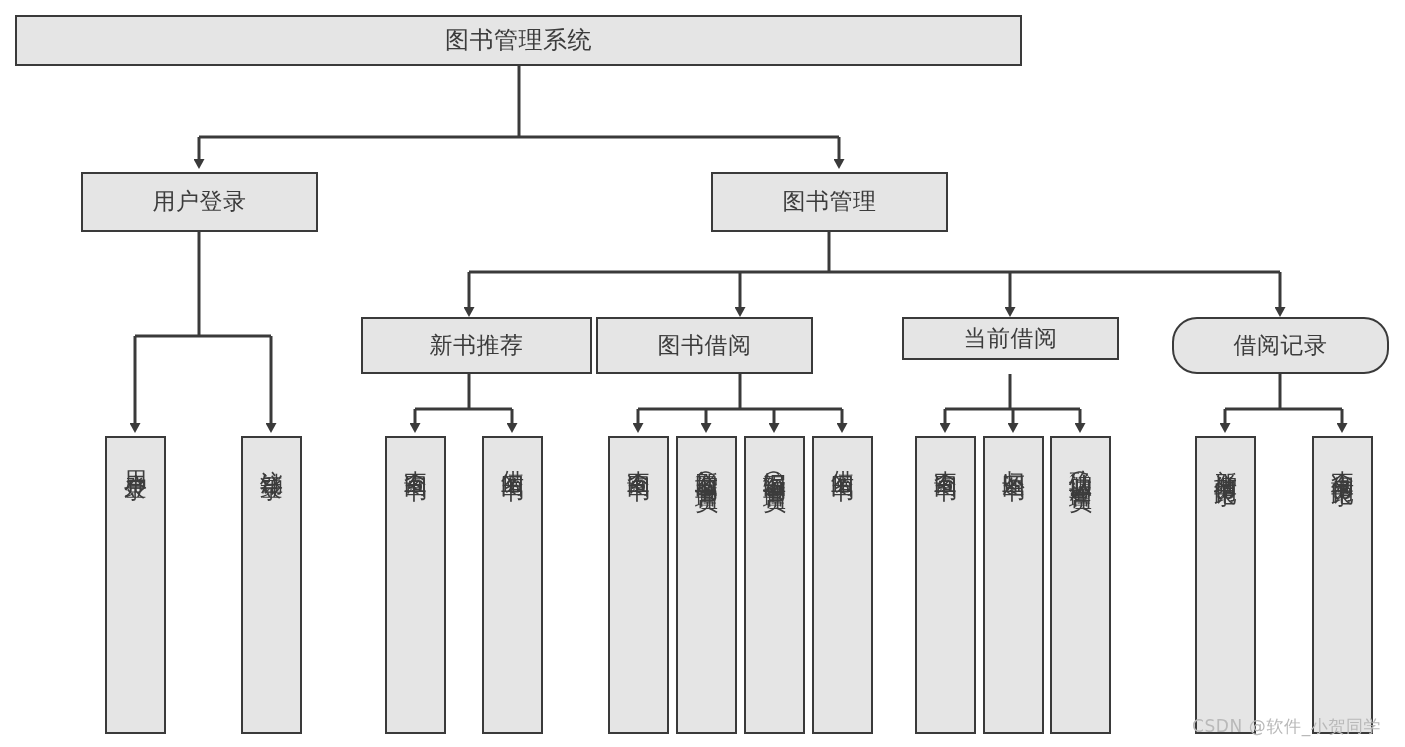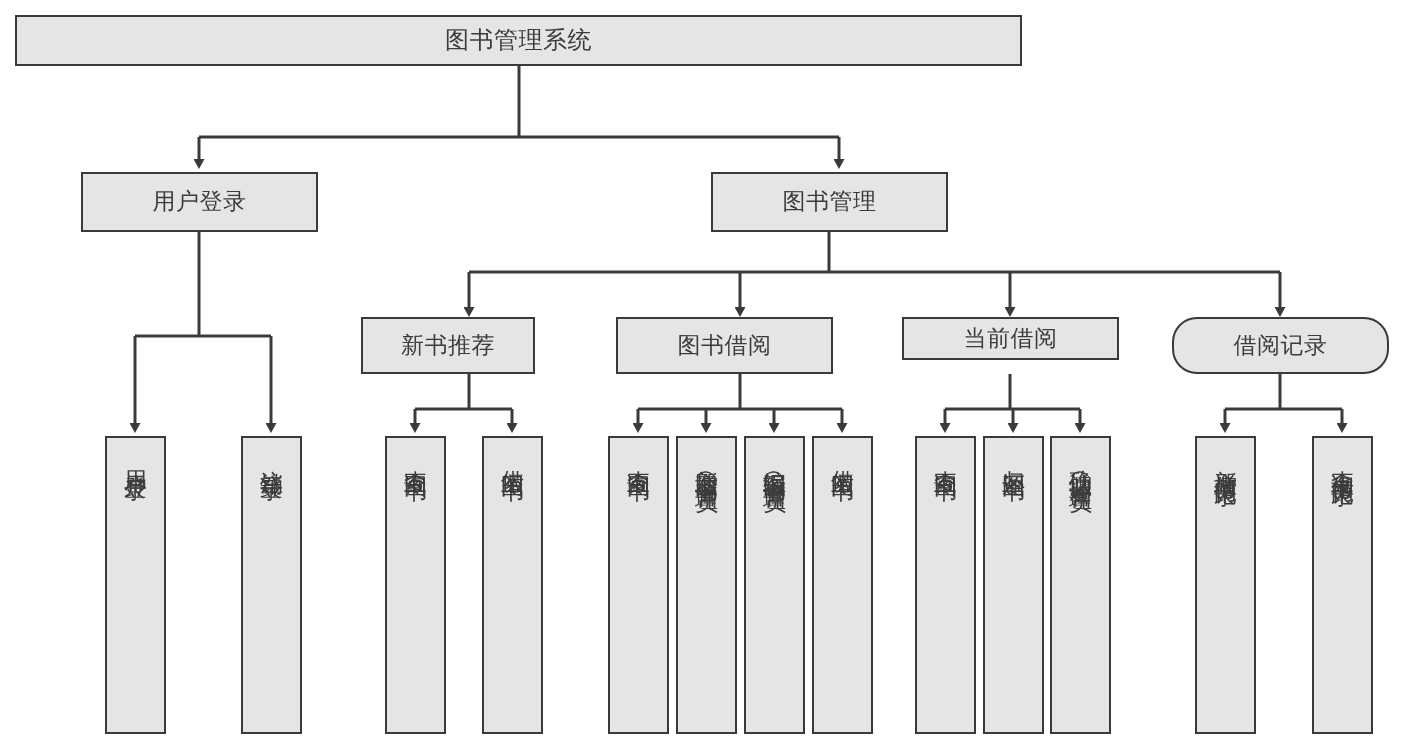--- a/index.html
+++ b/index.html
@@ -129,24 +129,24 @@
     <span class="label">图书管理系统</span>
   </div>
 
   <div class="node horizontal" style="left:81px; top:172px; width:237px; height:60px;">
     <span class="label">用户登录</span>
   </div>
   <div class="node horizontal" style="left:711px; top:172px; width:237px; height:60px;">
     <span class="label">图书管理</span>
   </div>
 
-  <div class="node horizontal" style="left:361px; top:317px; width:174px; height:57px;">
+  <div class="node horizontal" style="left:361px; top:317px; width:231px; height:57px;">
     <span class="label">新书推荐</span>
   </div>
-  <div class="node horizontal" style="left:616px; top:317px; width:217px; height:57px;">
+  <div class="node horizontal" style="left:596px; top:317px; width:217px; height:57px;">
     <span class="label">图书借阅</span>
   </div>
   <div class="node horizontal" style="left:902px; top:317px; width:217px; height:43px;">
     <span class="label">当前借阅</span>
   </div>
   <div class="node horizontal" style="left:1172px; top:317px; width:217px; height:57px;border-radius:25px;">
     <span class="label">借阅记录</span>
   </div>
 
   <div class="node vertical" style="left:105px; top:436px; width:61px; height:298px;">
@@ -186,14 +186,15 @@
     <span class="label">确认归还（管理员）</span>
   </div>
 
   <div class="node vertical" style="left:1195px; top:436px; width:61px; height:298px;">
     <span class="label">新增借阅记录</span>
   </div>
   <div class="node vertical" style="left:1312px; top:436px; width:61px; height:298px;">
     <span class="label">查询借阅记录</span>
   </div>
 
+  <div class="watermark" style="left:1192px; top:715px;">CSDN @软件_小贺同学</div>
 
 </div>
 
 </body></html>

